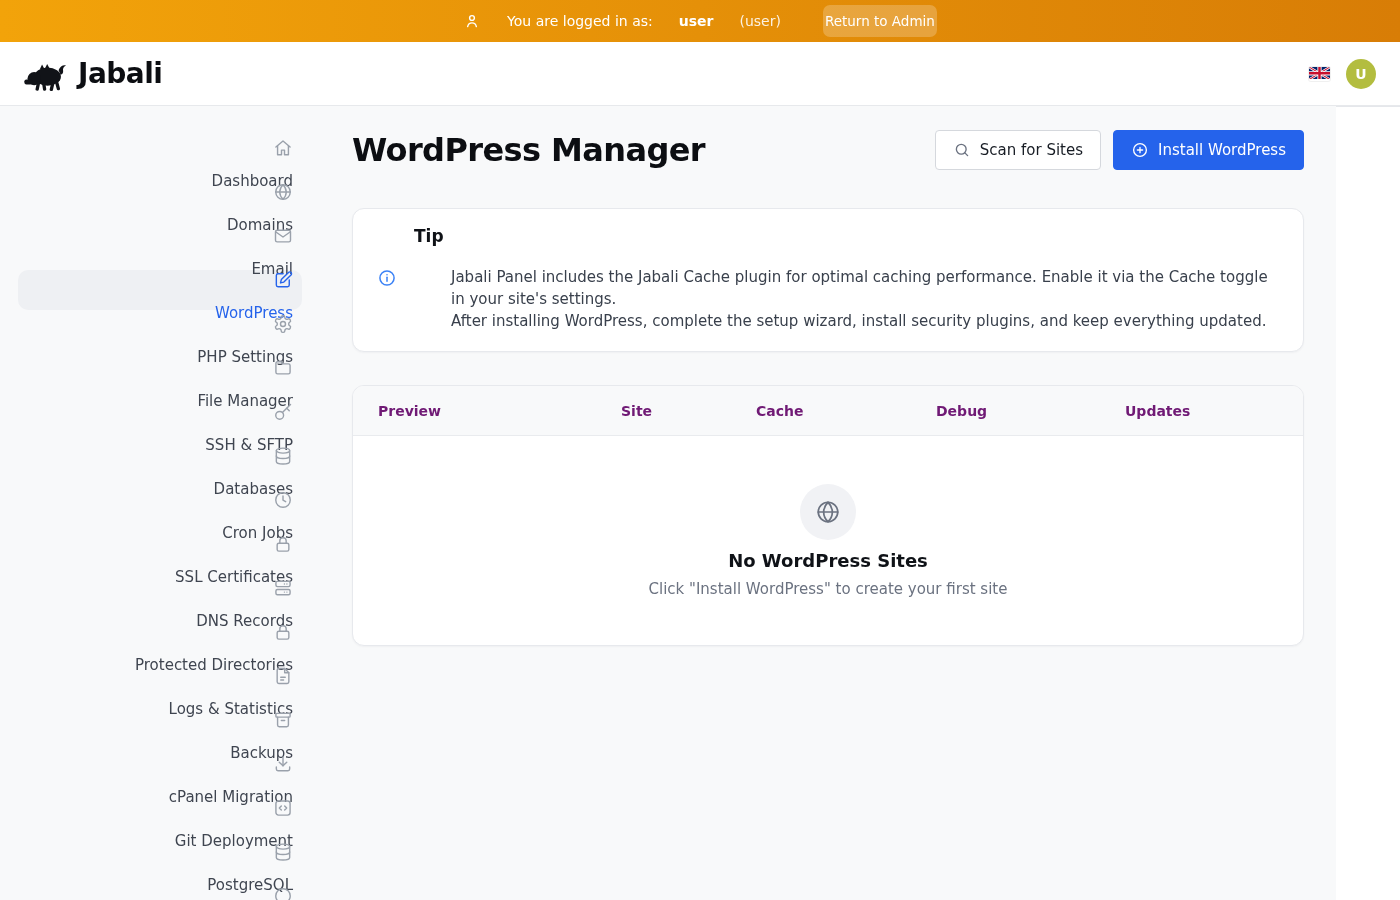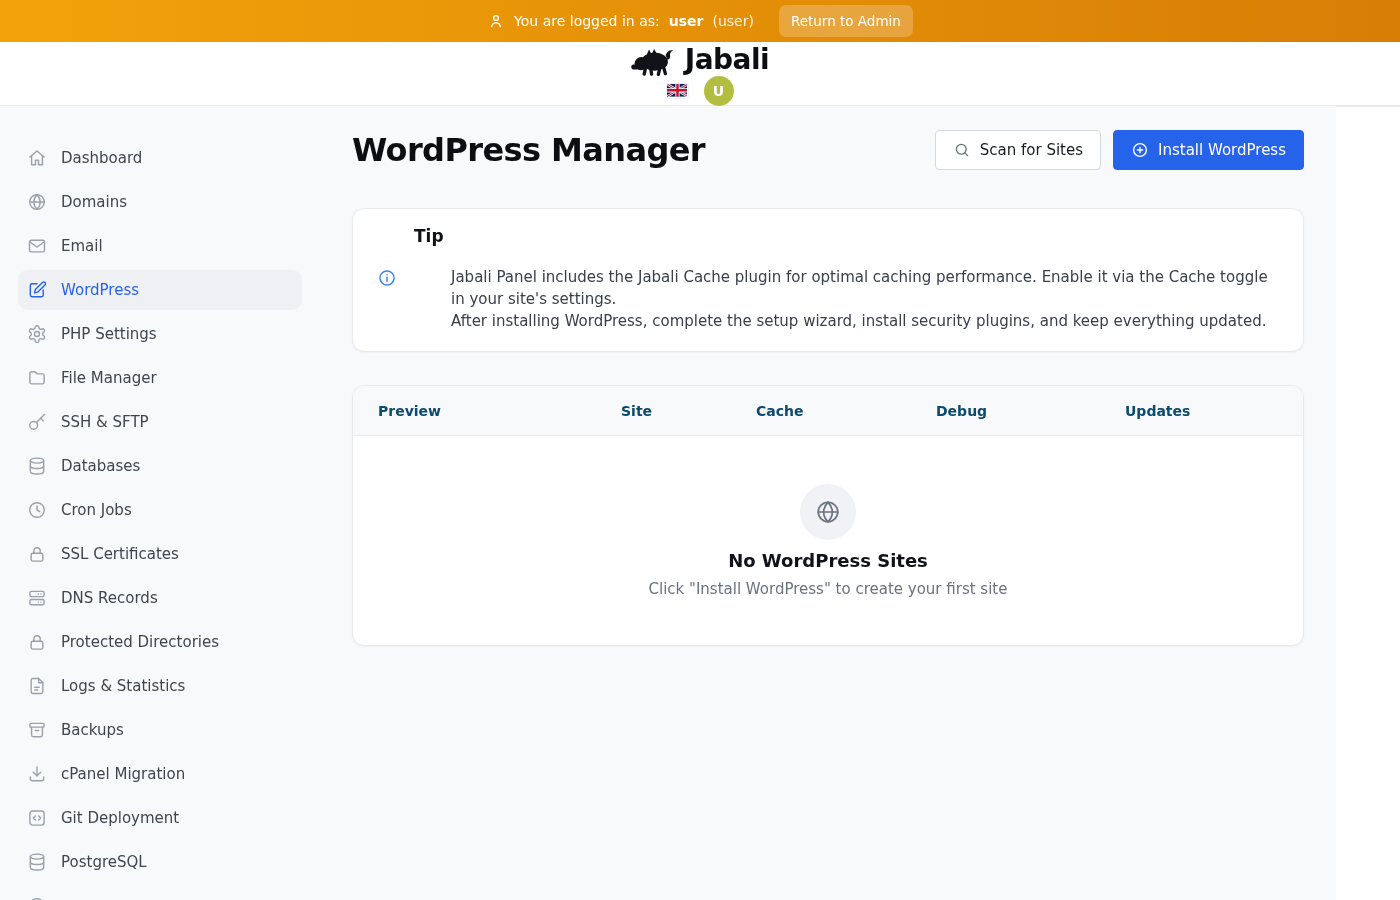--- a/index.html
+++ b/index.html
@@ -6,53 +6,53 @@
   html,body { width:1400px; height:900px; }
   body {
     font-family:"DejaVu Sans","Liberation Sans",sans-serif;
     background:#f8f9fa; color:#14181f; overflow:hidden; position:relative;
   }
   svg { display:block; }
 
   
   .topbar{
     height:42px; background:linear-gradient(90deg,#f2a30a,#d87d06);
-    display:flex; align-items:center; justify-content:center; gap:9px; color:#fff; font-size:14px;
+    display:flex; align-items:center; justify-content:center; gap:26px; color:#fff; font-size:14px;
   }
   .topbar .p-icon{ width:18px; height:18px; }
   .topbar .uname{ font-weight:700; }
   .topbar .role{ color:rgba(255,255,255,.88); }
   .return-btn{
     margin-left:16px; background:rgba(255,255,255,.22); color:#fff; border:none;
-    font-family:inherit; font-size:13.5px; padding:8px 12px; border-radius:7px; cursor:pointer;
+    font-family:inherit; font-size:13.5px; padding:8px 2px; border-radius:7px; cursor:pointer;
   }
 
   
   .header{
     height:64px; background:#fff; border-bottom:1px solid #e7e9ec;
-    display:flex; align-items:center; justify-content:space-between; padding:0 24px;flex-direction:column;
+    display:flex; align-items:center; justify-content:space-between; padding:0 24px;
   }
   .brand{ display:flex; align-items:center; gap:10px; }
   .brand .boar{ width:44px; height:34px; }
   .brand-name{ font-size:28px; font-weight:800; letter-spacing:-.5px; color:#0c0e12; }
   .header-right{ display:flex; align-items:center; gap:16px; }
   .flag{ width:21px; height:14px; border-radius:2px; overflow:hidden; cursor:pointer; box-shadow:0 0 0 1px rgba(0,0,0,.06); }
   .avatar{
     width:30px; height:30px; border-radius:50%; background:#b3bd3f; color:#fff;
     display:flex; align-items:center; justify-content:center; font-size:14px; font-weight:700; cursor:pointer;
   }
 
   
   .app{ display:flex; height:794px; }
 
   
   .sidebar{ width:320px; flex-shrink:0; padding:32px 18px 0; }
   .nav-item{
-    height:40px; margin-bottom:4px; border-radius:10px; display:flex; align-items:center;
-    gap:14px; padding:0 9px; font-size:15px; color:#3f4550; cursor:pointer;
+    height:40px; margin-bottom:4px; border-radius:10px; display:flex; align-items:flex-end;
+    gap:14px; padding:0 9px; font-size:15px; color:#3f4550; cursor:pointer;flex-direction:column;
   }
   .nav-item .nav-icon{ width:20px; height:20px; color:#9aa1ab; flex-shrink:0; }
   .nav-item .nav-icon svg{ width:20px; height:20px; }
   .nav-item.active{ background:#eef0f3; color:#2563eb; }
   .nav-item.active .nav-icon{ color:#2563eb; }
 
   
   .main{ flex:1; min-width:0; display:flex; flex-direction:row; }
   .content{ padding:24px 32px 0; }
   .page-head{ display:flex; align-items:center; justify-content:space-between; margin-bottom:38px; }
@@ -73,21 +73,21 @@
   .tip-title{ grid-column:2; font-size:17px; font-weight:700; color:#0f1217; margin-bottom:20px; }
   .tip-icon{ grid-column:1; grid-row:2; width:20px; height:20px; color:#3b82f6; margin-top:2px; }
   .tip-body{ grid-column:2; grid-row:2; font-size:15px; color:#39404c; line-height:1.47;margin-left:37px; }
 
   
   .table-card{ overflow:hidden; }
   .thead{
     display:grid; grid-template-columns:243px 135px 180px 189px 1fr;
     height:50px; align-items:center; padding:0 25px;
     background:#f8f9fa; border-bottom:1px solid #e9ebee;
-    font-size:14px; font-weight:700; color:#0c4a6e;
+    font-size:14px; font-weight:700; color:#701a75;
   }
   .tbody{ height:209px; display:flex; flex-direction:column; align-items:center; justify-content:center; }
   .empty-circle{
     width:56px; height:56px; border-radius:50%; background:#f1f2f5;
     display:flex; align-items:center; justify-content:center; color:#6b7280;
   }
   .empty-circle svg{ width:26px; height:26px; }
   .empty-title{ font-size:18px; font-weight:700; color:#0f1217; margin-top:10px; }
   .empty-sub{ font-size:15px; color:#6b7280; margin-top:9px; }
 

